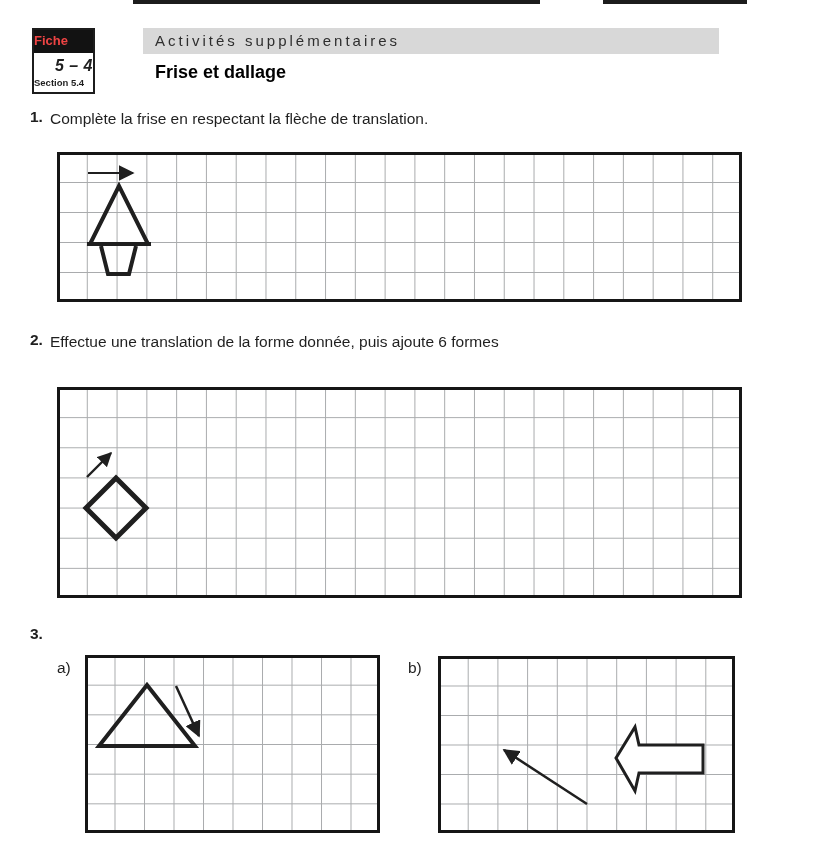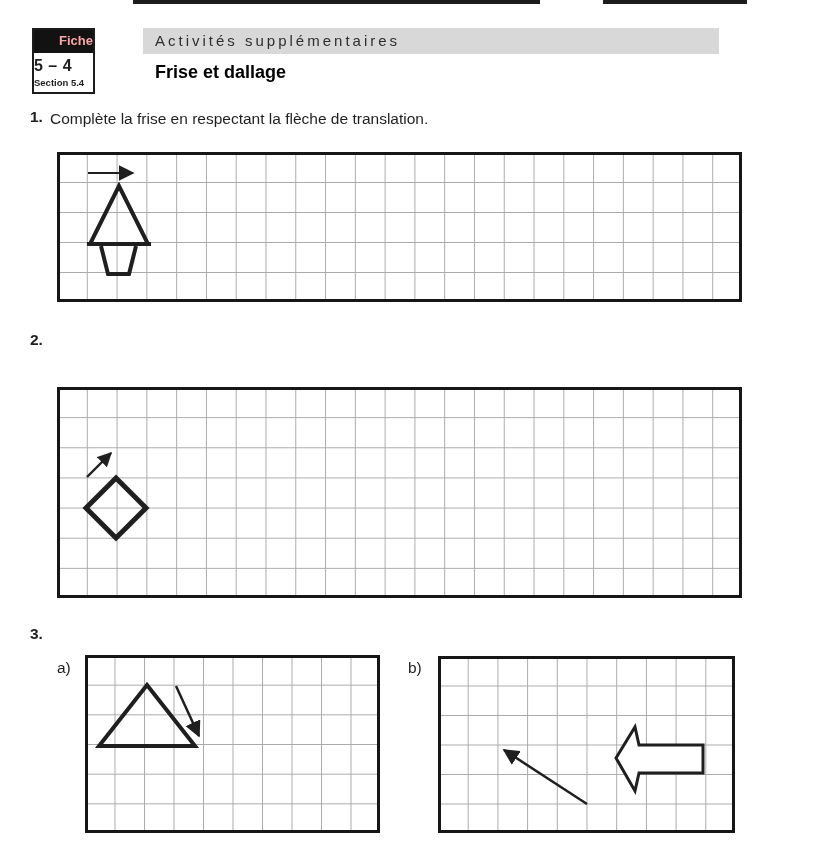--- a/index.html
+++ b/index.html
@@ -14,26 +14,26 @@
 
   .top-rule { position: absolute; top: 0; height: 4px; background: #1c1c1c; }
   #top-rule-a { left: 133px; width: 407px; }
   #top-rule-b { left: 603px; width: 144px; }
 
   .fiche-box {
     position: absolute; left: 32px; top: 28px; width: 63px; height: 66px;
     border: 2px solid #1c1c1c; background: #ffffff;
   }
   .fiche-head {
-    height: 23px; background: #121212; color: #fca5a5;
-    font-weight: bold; font-size: 13px; text-align: right; line-height: 22px;
+    height: 23px; background: #121212; color: #ef4444;
+    font-weight: bold; font-size: 13px; text-align: left; line-height: 22px;
   }
   .fiche-num {
-    font-weight: bold; font-size: 16px; text-align: left;
-    line-height: 22px; margin-top: 2px; letter-spacing: 0.5px;
+    font-weight: bold; font-size: 16px; text-align: right;
+    line-height: 22px; margin-top: 2px; letter-spacing: 0.5px; font-style: italic;
   }
   .fiche-sec {
     font-weight: bold; font-size: 9.5px; text-align: left; line-height: 11px;
   }
 
   .banner {
     position: absolute; left: 143px; top: 28px; width: 576px; height: 26px;
     background: #d8d8d8;
     font-size: 15px; color: #2e2e2e;
     letter-spacing: 3px; line-height: 26px; padding-left: 12px;
@@ -95,21 +95,21 @@
   <g fill="none" stroke="#1f1f1f" stroke-width="4" stroke-linejoin="miter">
     <polygon points="62,34 33,92 91,92"></polygon>
     <line x1="30" y1="92" x2="94" y2="92"></line>
     <polyline points="44,94 51,122 72,122 79,94"></polyline>
   </g>
 </svg>
 
 <div id="q2" class="question">
   <span class="q-num">2.</span>
   <span class="q-text">
-    <br>
+    <span>Effectue une translation de la forme donnée, puis ajoute 6 formes</span><br>
   </span>
 </div>
 
 <svg id="grid2" width="685" height="211" viewBox="0 0 685 211">
   <defs>
     <pattern id="pg2" width="29.783" height="30.143" patternUnits="userSpaceOnUse">
       <path d="M29.783 0 H0 V30.143" fill="none" stroke="#a9abad" stroke-width="2"></path>
     </pattern>
     <marker id="ah2" viewBox="0 0 10 10" refX="9" refY="5" markerWidth="6" markerHeight="6" orient="auto">
       <path d="M0 0 L10 5 L0 10 z" fill="#1f1f1f"></path>

